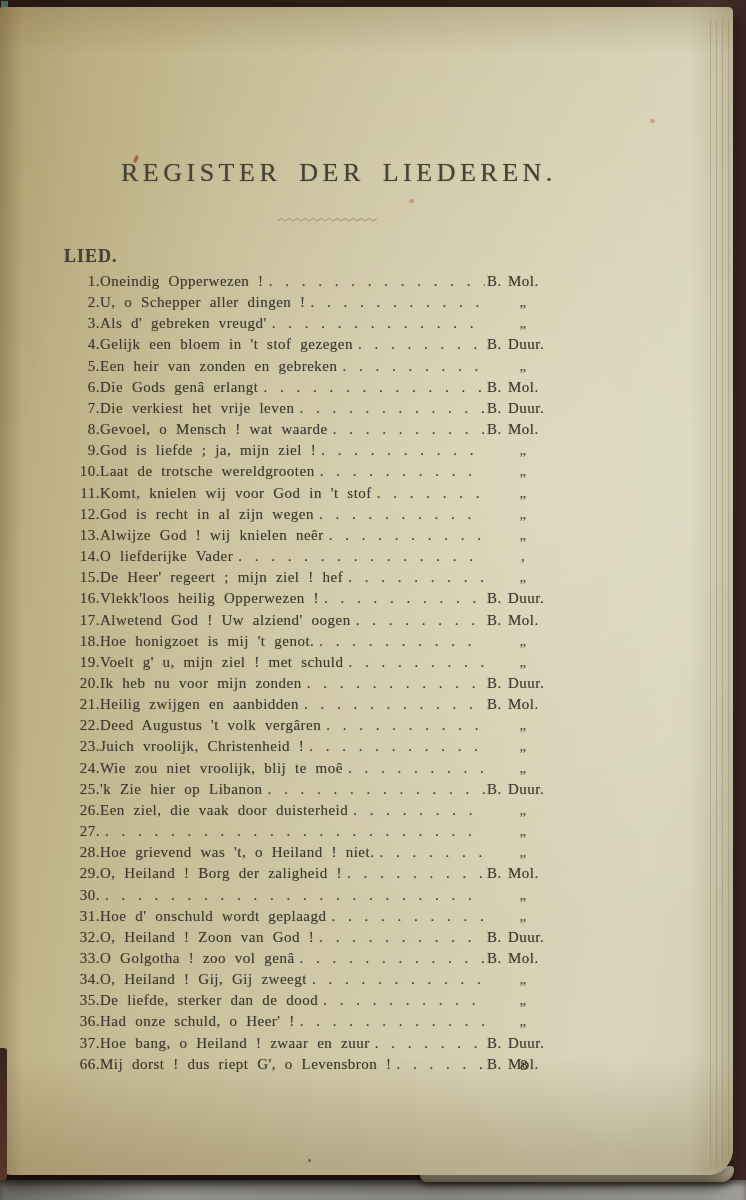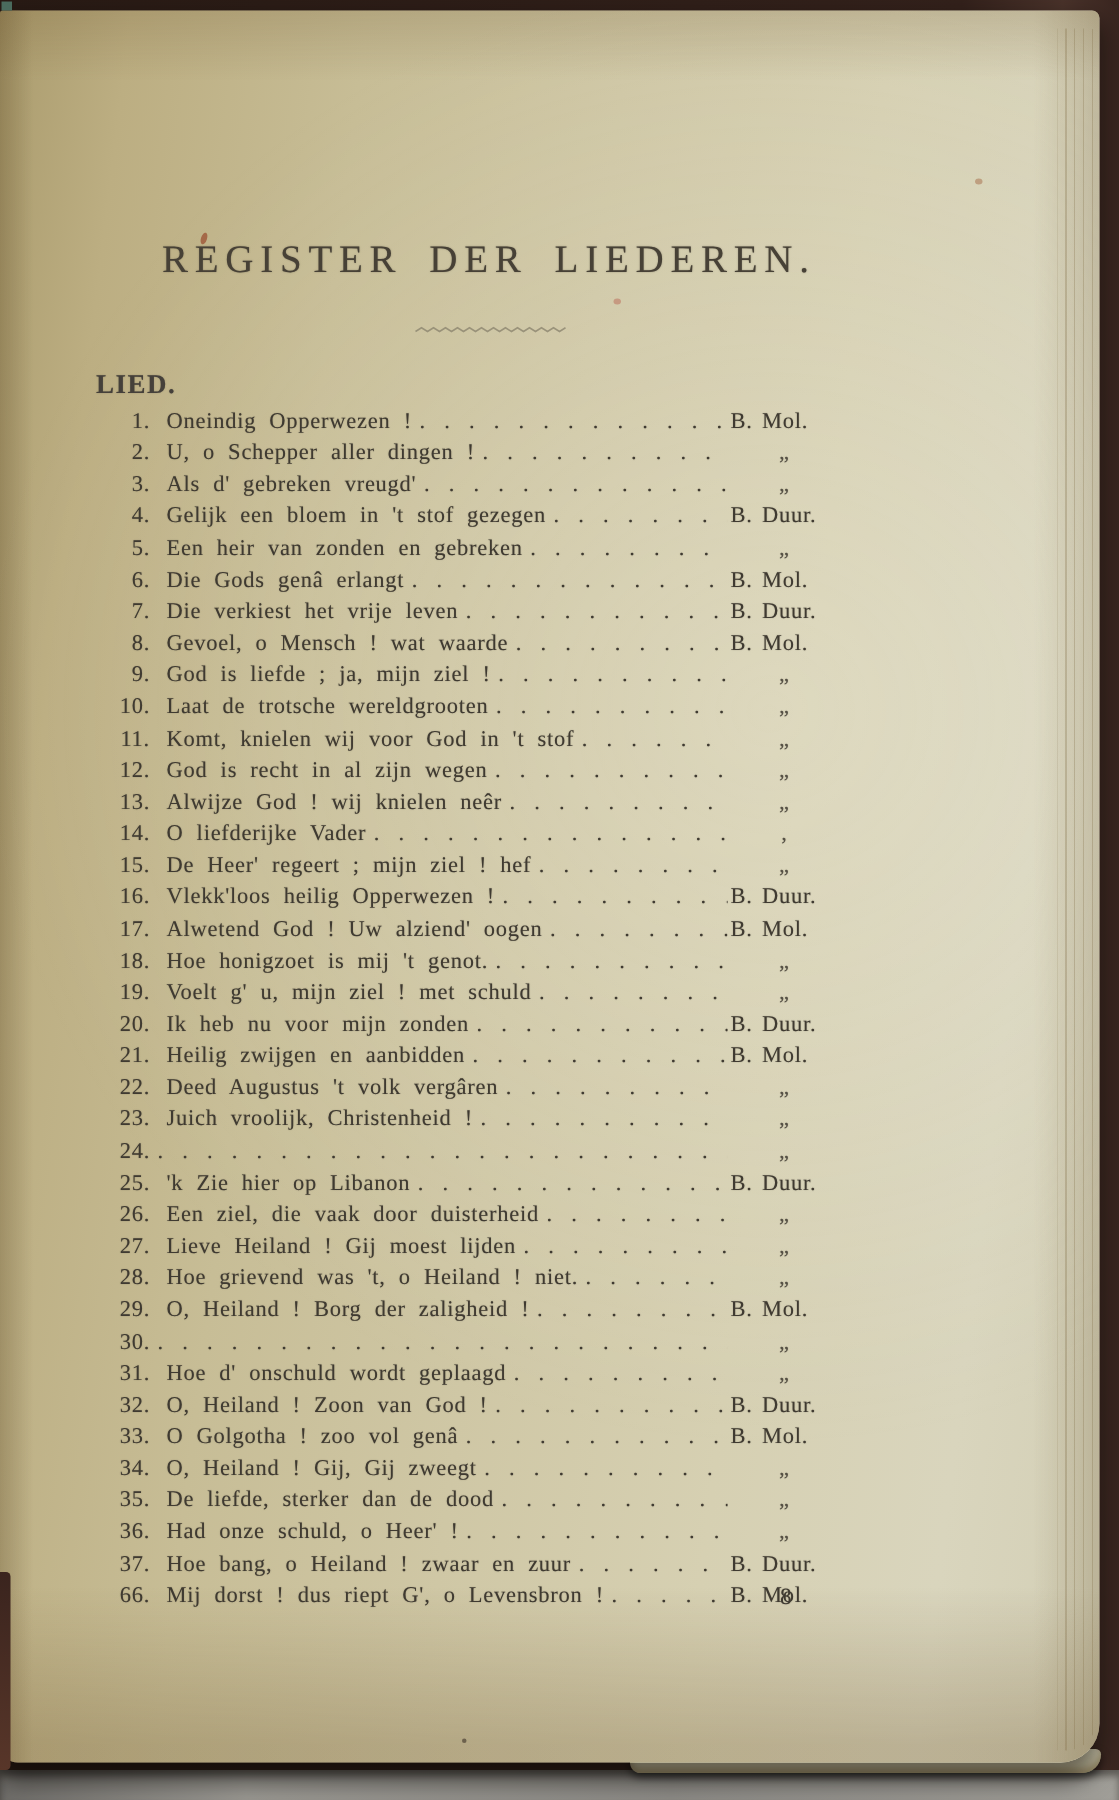--- a/index.html
+++ b/index.html
@@ -36,37 +36,37 @@
   .edge-stack{
     position:absolute;top:12px;bottom:8px;right:2px;width:26px;opacity:.75;
     border-radius:0 4px 20px 0;
     background:repeating-linear-gradient(to right, rgba(0,0,0,0) 0 5px, rgba(125,105,65,.38) 5px 6px);
   }
   .cover-left{
     position:absolute;left:0;bottom:20px;width:7px;height:132px;z-index:4;
     background:linear-gradient(#3a241e,#583629);border-radius:0 3px 3px 0;
   }
   .reg-title{
-    position:absolute;top:151px;left:108px;margin:0;white-space:nowrap;
+    position:absolute;top:151px;left:121px;margin:0;white-space:nowrap;
     font-size:26px;font-weight:normal;letter-spacing:4.5px;word-spacing:7px;
     color:#474136;text-shadow:0 0 1px rgba(70,64,52,.55);
   }
   .squiggle{position:absolute;top:209px;left:276px;opacity:.8;}
   .lied-label{
     position:absolute;top:239px;left:64px;font-size:18px;font-weight:bold;
     letter-spacing:1px;color:#45403a;text-shadow:0 0 .8px rgba(62,57,47,.5);
   }
   .song-list{
     position:absolute;top:264px;left:62px;width:497px;
     font-size:15px;line-height:21.15px;letter-spacing:.5px;word-spacing:4.5px;
     text-shadow:0 0 .8px rgba(62,57,47,.45);
   }
   .row{display:flex;align-items:baseline;}
   .num{flex:0 0 38px;text-align:right;}
-  .title{margin-left:11px;white-space:nowrap;}
+  .title{white-space:nowrap;}
   .leader{flex:1 1 auto;overflow:hidden;white-space:nowrap;margin:0 2px 0 5px;letter-spacing:4.5px;word-spacing:0;}
   .attr{flex:0 0 72px;white-space:nowrap;word-spacing:2px;}
   .attr.ditto{text-align:center;opacity:.85;}
   .page-num{
     position:absolute;top:1049px;left:520px;font-size:15.5px;
     text-shadow:0 0 .8px rgba(62,57,47,.45);
   }
   .speck{position:absolute;border-radius:50%;pointer-events:none;}
   .speck-red{left:134px;top:148px;width:4px;height:8px;background:rgba(155,80,50,.75);transform:rotate(18deg);}
   .speck-pink{left:409px;top:192px;width:5px;height:4px;background:rgba(190,120,100,.6);}
@@ -250,41 +250,41 @@
 
   <div class="row">
     <span class="num">23.</span>
     <span class="title">Juich vroolijk, Christenheid !</span>
     <span class="leader">. . . . . . . . . . . . . . . . . . . . . . . . . . . . . . . .</span>
     <span class="attr ditto">„</span>
   </div>
 
   <div class="row">
     <span class="num">24.</span>
+    <span class="title">Wie zou niet vroolijk, blij te moê</span>
     <span class="leader">. . . . . . . . . . . . . . . . . . . . . . . . . . . . . . . .</span>
     <span class="attr ditto">„</span>
   </div>
 
   <div class="row">
     <span class="num">25.</span>
     <span class="title">'k Zie hier op Libanon</span>
     <span class="leader">. . . . . . . . . . . . . . . . . . . . . . . . . . . . . . . .</span>
     <span class="attr">B. Duur.</span>
   </div>
 
   <div class="row">
     <span class="num">26.</span>
     <span class="title">Een ziel, die vaak door duisterheid</span>
     <span class="leader">. . . . . . . . . . . . . . . . . . . . . . . . . . . . . . . .</span>
     <span class="attr ditto">„</span>
   </div>
 
   <div class="row">
     <span class="num">27.</span>
-    <span class="title">Lieve Heiland ! Gij moest lijden</span>
     <span class="leader">. . . . . . . . . . . . . . . . . . . . . . . . . . . . . . . .</span>
     <span class="attr ditto">„</span>
   </div>
 
   <div class="row">
     <span class="num">28.</span>
     <span class="title">Hoe grievend was 't, o Heiland ! niet.</span>
     <span class="leader">. . . . . . . . . . . . . . . . . . . . . . . . . . . . . . . .</span>
     <span class="attr ditto">„</span>
   </div>

